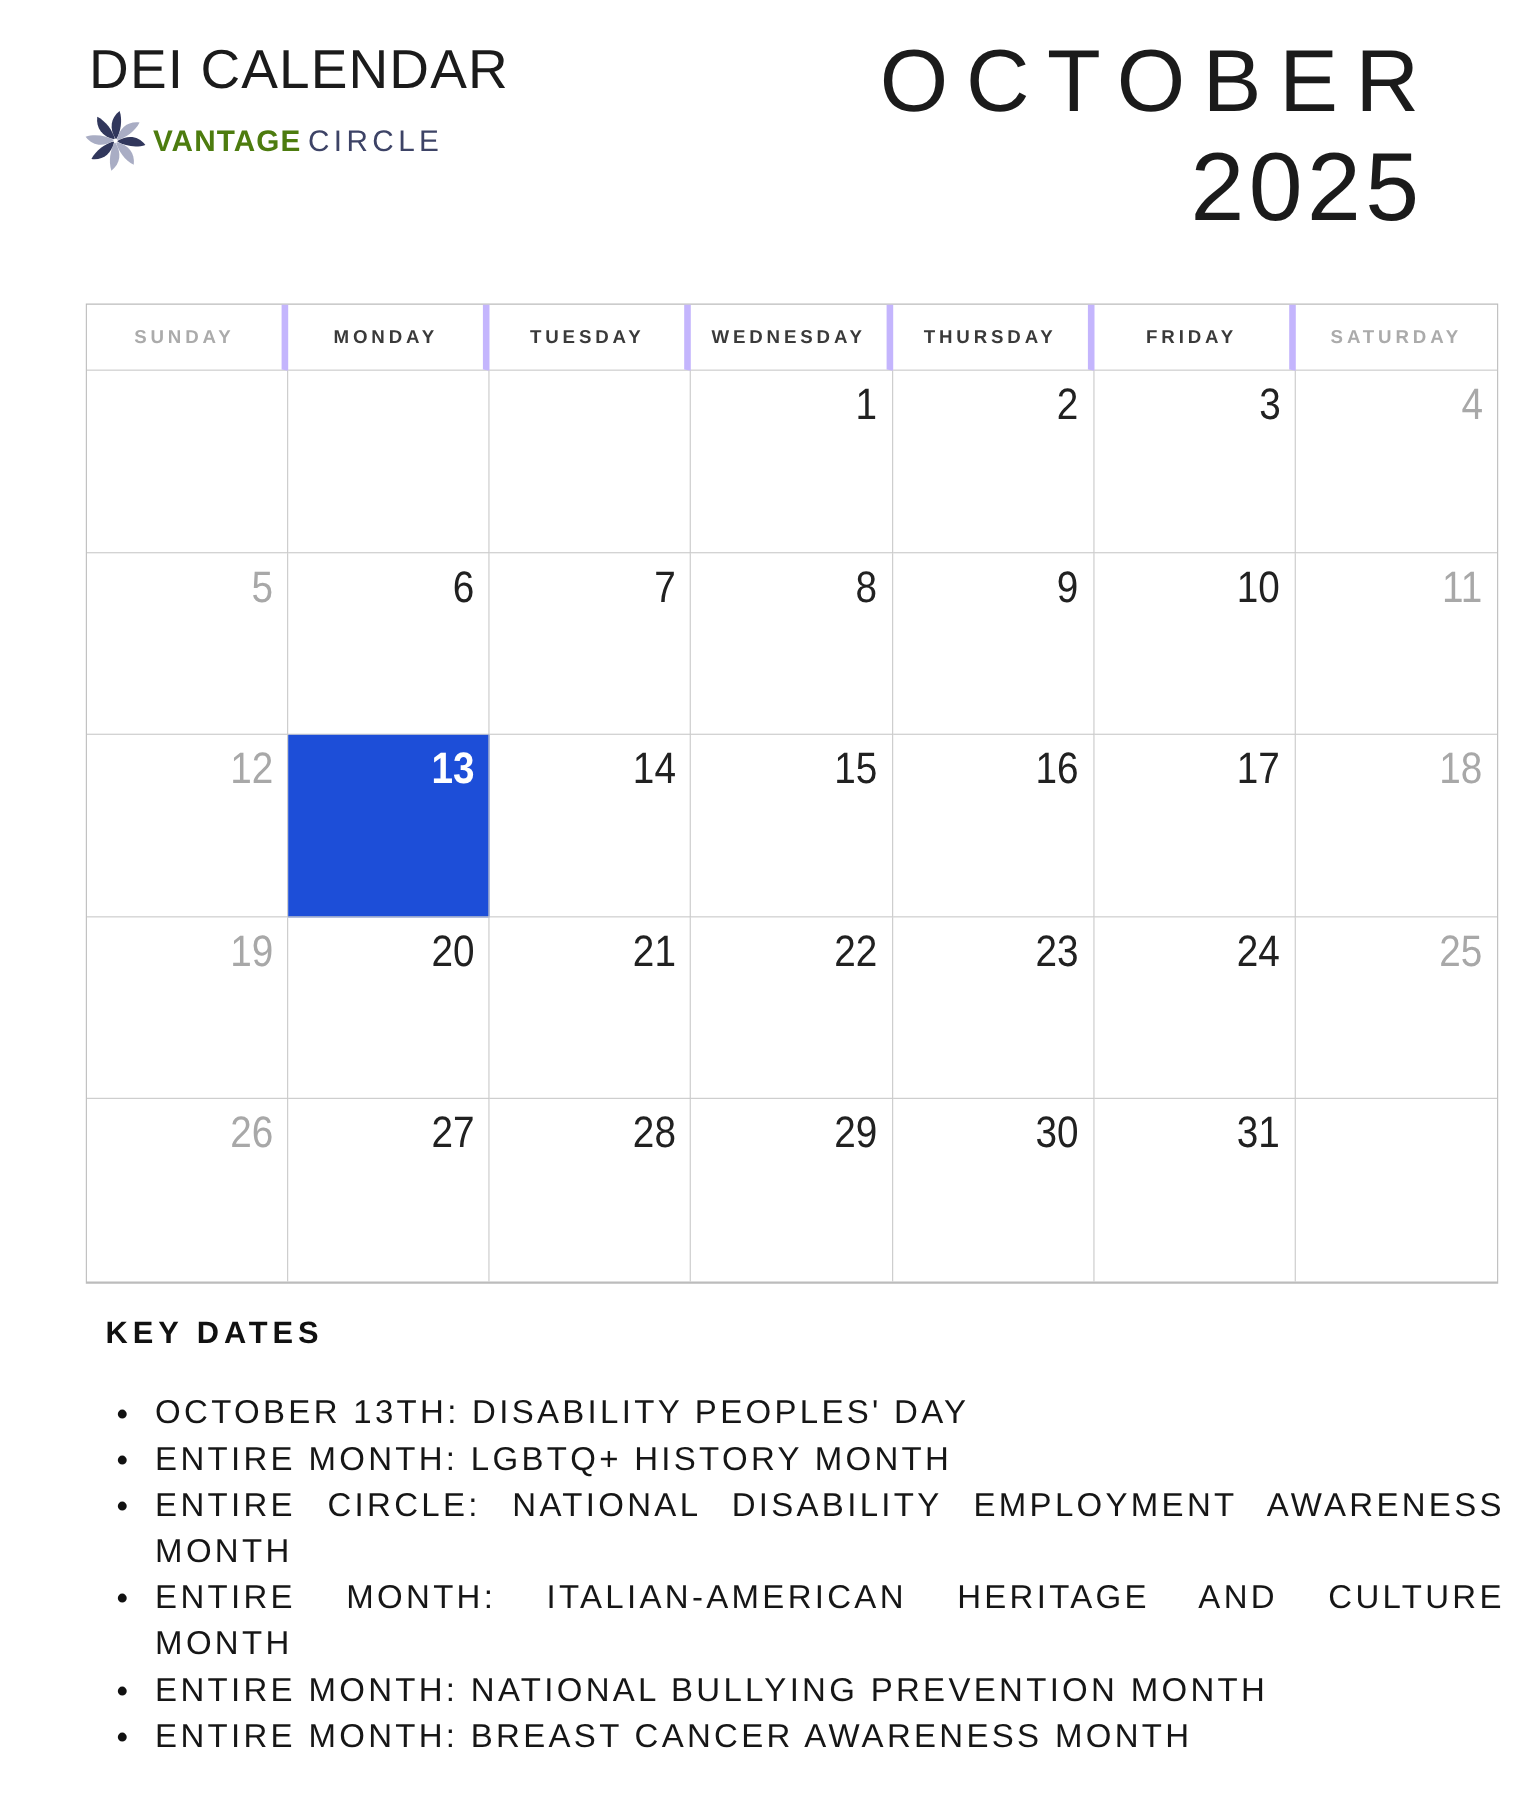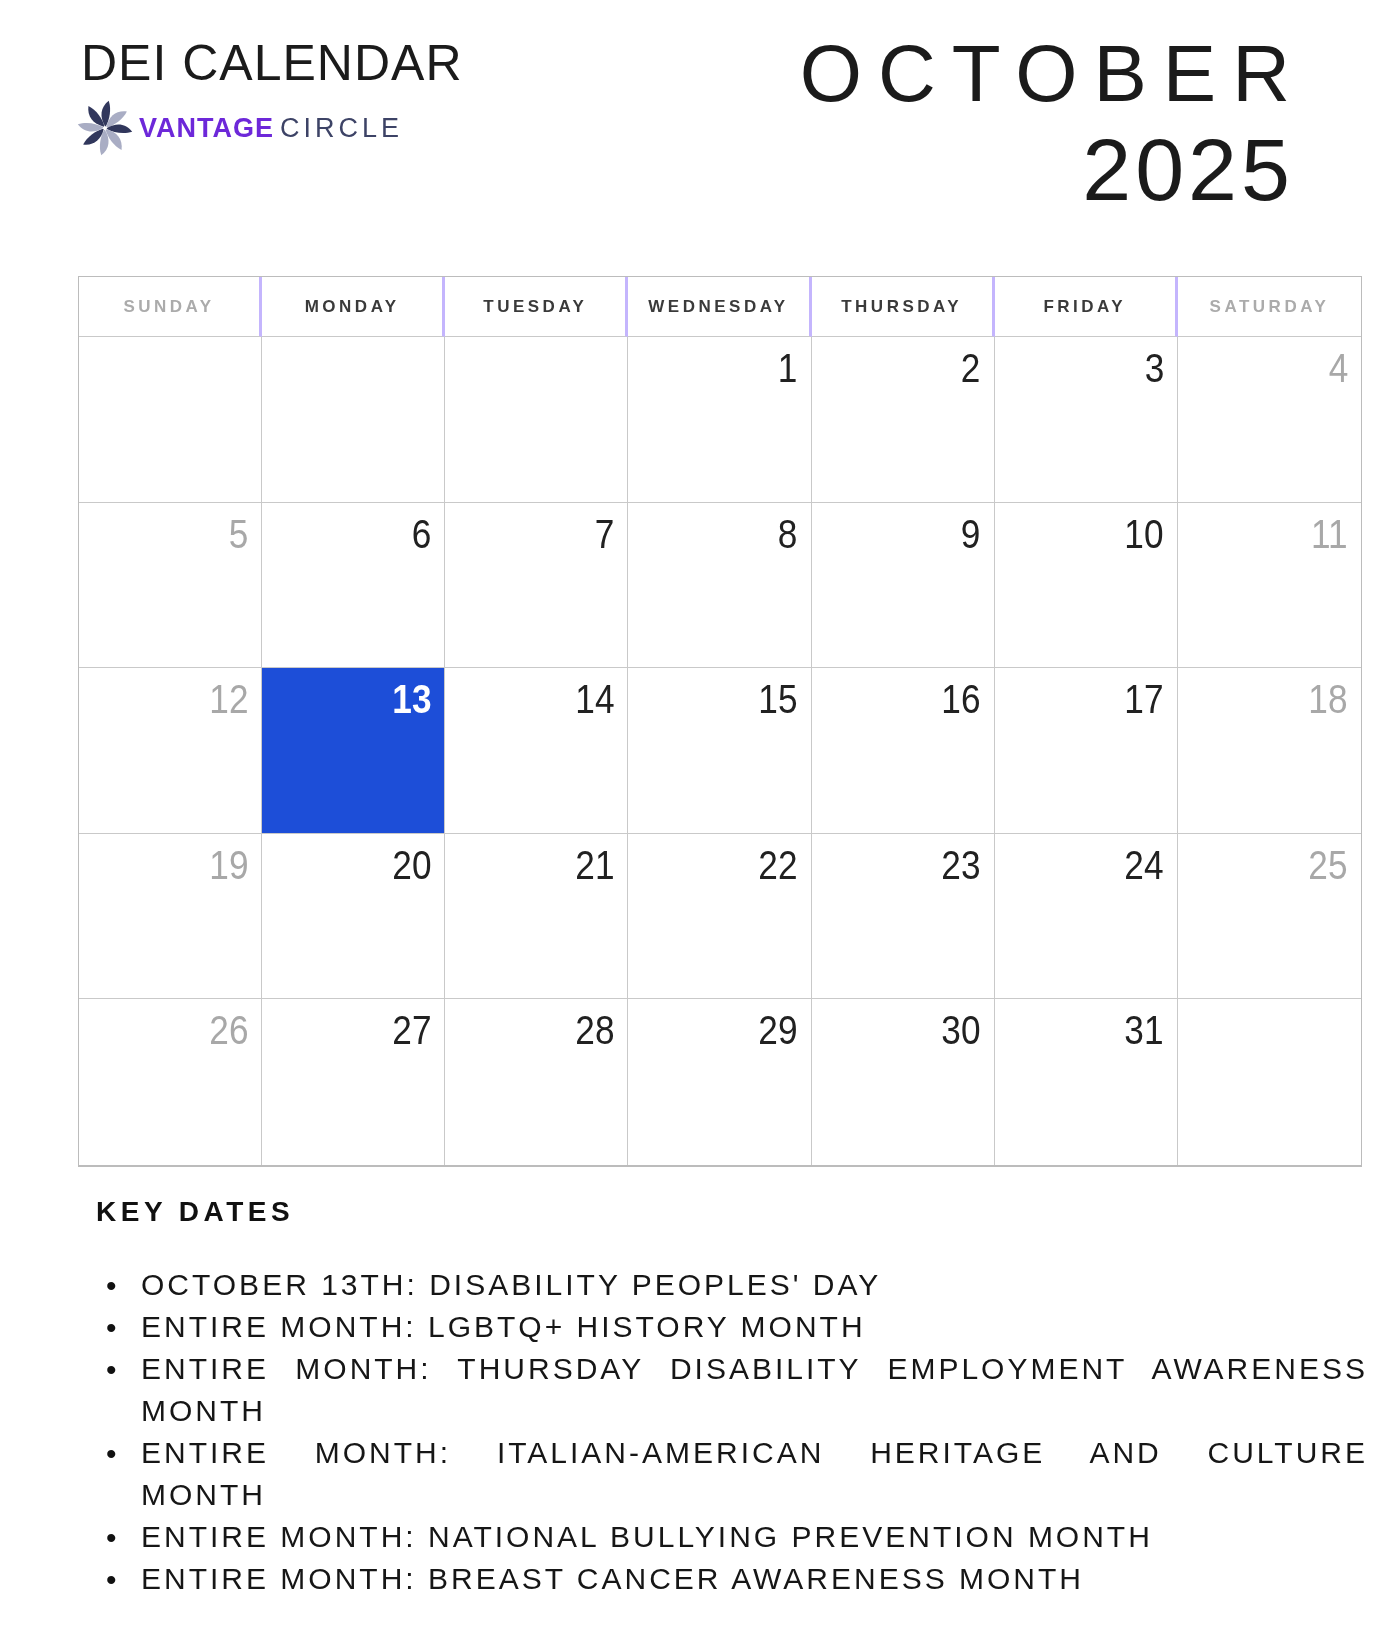--- a/index.html
+++ b/index.html
@@ -17,21 +17,21 @@
   .brand-title {
     position:absolute; left:62px; top:36px;
     font-size:50px; font-weight:200; letter-spacing:1px;
     color:#1b1b1b; line-height:1.1;
   }
   .brand-row {
     position:absolute; left:56px; top:98px;
     display:flex; align-items:center; gap:4px;
   }
   .brand-row svg { width:60px; height:60px; display:block; }
-  .brand-bold { font-size:27px; font-weight:800; letter-spacing:1px; color:#6d28d9; }
+  .brand-bold { font-size:27px; font-weight:800; letter-spacing:1px; color:#4d7c0f; }
   .brand-light { font-size:27px; font-weight:400; letter-spacing:4px; color:#3d4366; margin-left:2px; }
 
   .month-block { position:absolute; right:128px; top:34px; text-align:right; color:#1b1b1b; }
   .month-name {
     font-size:80px; font-weight:200; line-height:1;
     letter-spacing:16px; margin-right:-16px; white-space:nowrap;
   }
   .year-name {
     font-size:88px; font-weight:200; line-height:1;
     letter-spacing:4px; margin-right:-4px; margin-top:12px;
@@ -45,21 +45,21 @@
     grid-template-columns:repeat(7, 1fr);
     grid-template-rows:60px repeat(5, 1fr);
     border:1px solid #bcbcbc;
     border-bottom-width:2px;
     background:#ffffff;
   }
   .dow {
     display:flex; align-items:center; justify-content:center;
     font-size:17px; font-weight:700; letter-spacing:3.5px;
     color:#3a3a3a;
-    border-right:3px solid #c4b5fd; border-bottom:1px solid #c9c9c9;
+    border-right:6px solid #c4b5fd; border-bottom:1px solid #c9c9c9;
   }
   .dow.muted { color:#ababab; }
   .cell {
     position:relative;
     border-right:1px solid #c9c9c9; border-bottom:1px solid #c9c9c9;
   }
   .calendar > .cell:nth-child(7n), .calendar > .dow:nth-child(7n) { border-right:none; }
   .calendar > .cell:nth-last-child(-n+7) { border-bottom:none; }
   .num {
     position:absolute; top:8px; right:13px;
@@ -235,21 +235,21 @@
         <li>
           <span class="dot">•</span>
           <span class="line">OCTOBER 13TH: DISABILITY PEOPLES' DAY</span>
         </li>
         <li>
           <span class="dot">•</span>
           <span class="line">ENTIRE MONTH: LGBTQ+ HISTORY MONTH</span>
         </li>
         <li>
           <span class="dot">•</span>
-          <span class="jline">ENTIRE MONTH: THURSDAY DISABILITY EMPLOYMENT AWARENESS</span>
+          <span class="jline">ENTIRE CIRCLE: NATIONAL DISABILITY EMPLOYMENT AWARENESS</span>
           <span class="line">MONTH</span>
         </li>
         <li>
           <span class="dot">•</span>
           <span class="jline">ENTIRE MONTH: ITALIAN-AMERICAN HERITAGE AND CULTURE</span>
           <span class="line">MONTH</span>
         </li>
         <li>
           <span class="dot">•</span>
           <span class="line">ENTIRE MONTH: NATIONAL BULLYING PREVENTION MONTH</span>

